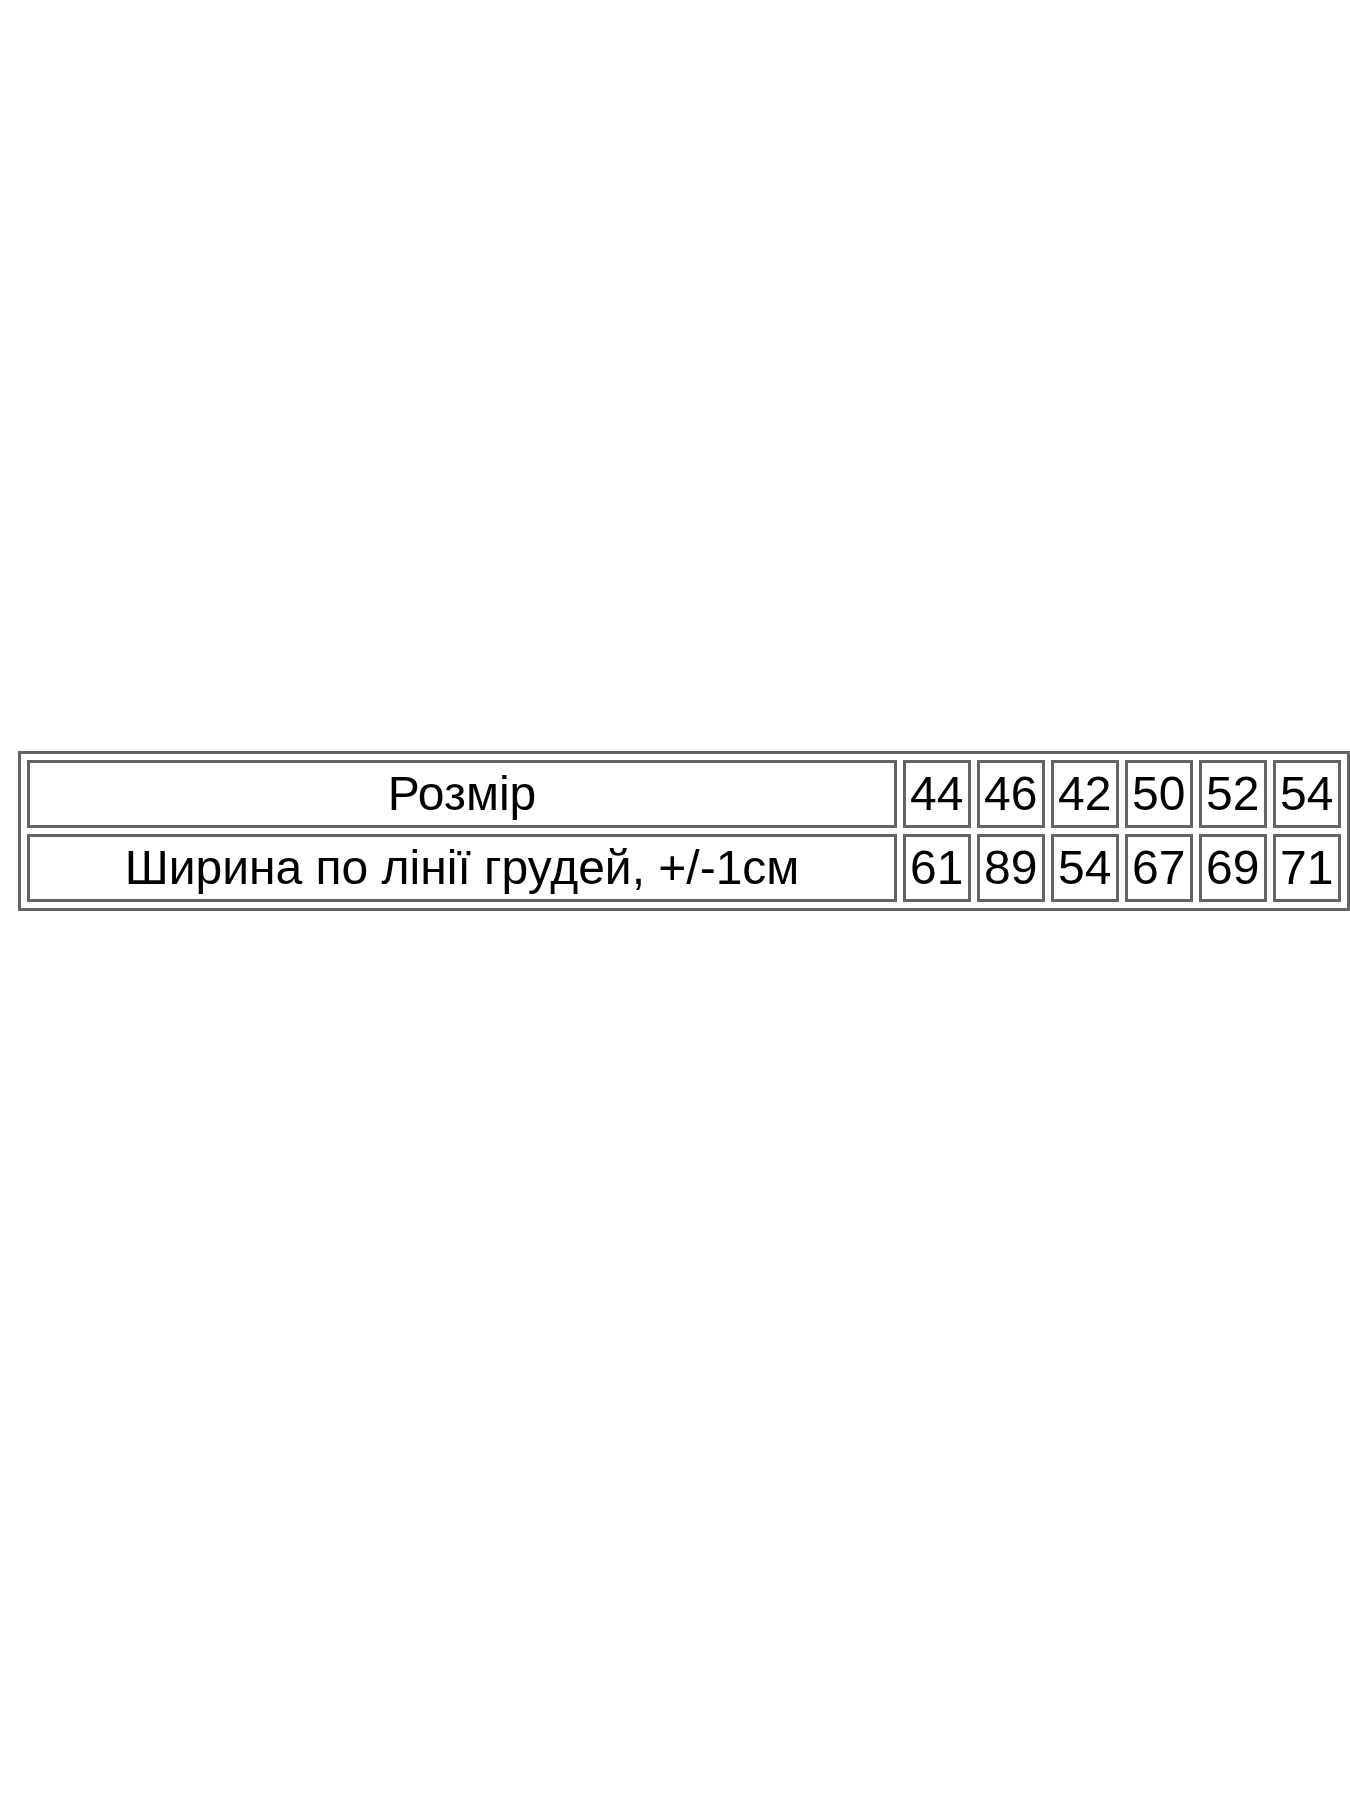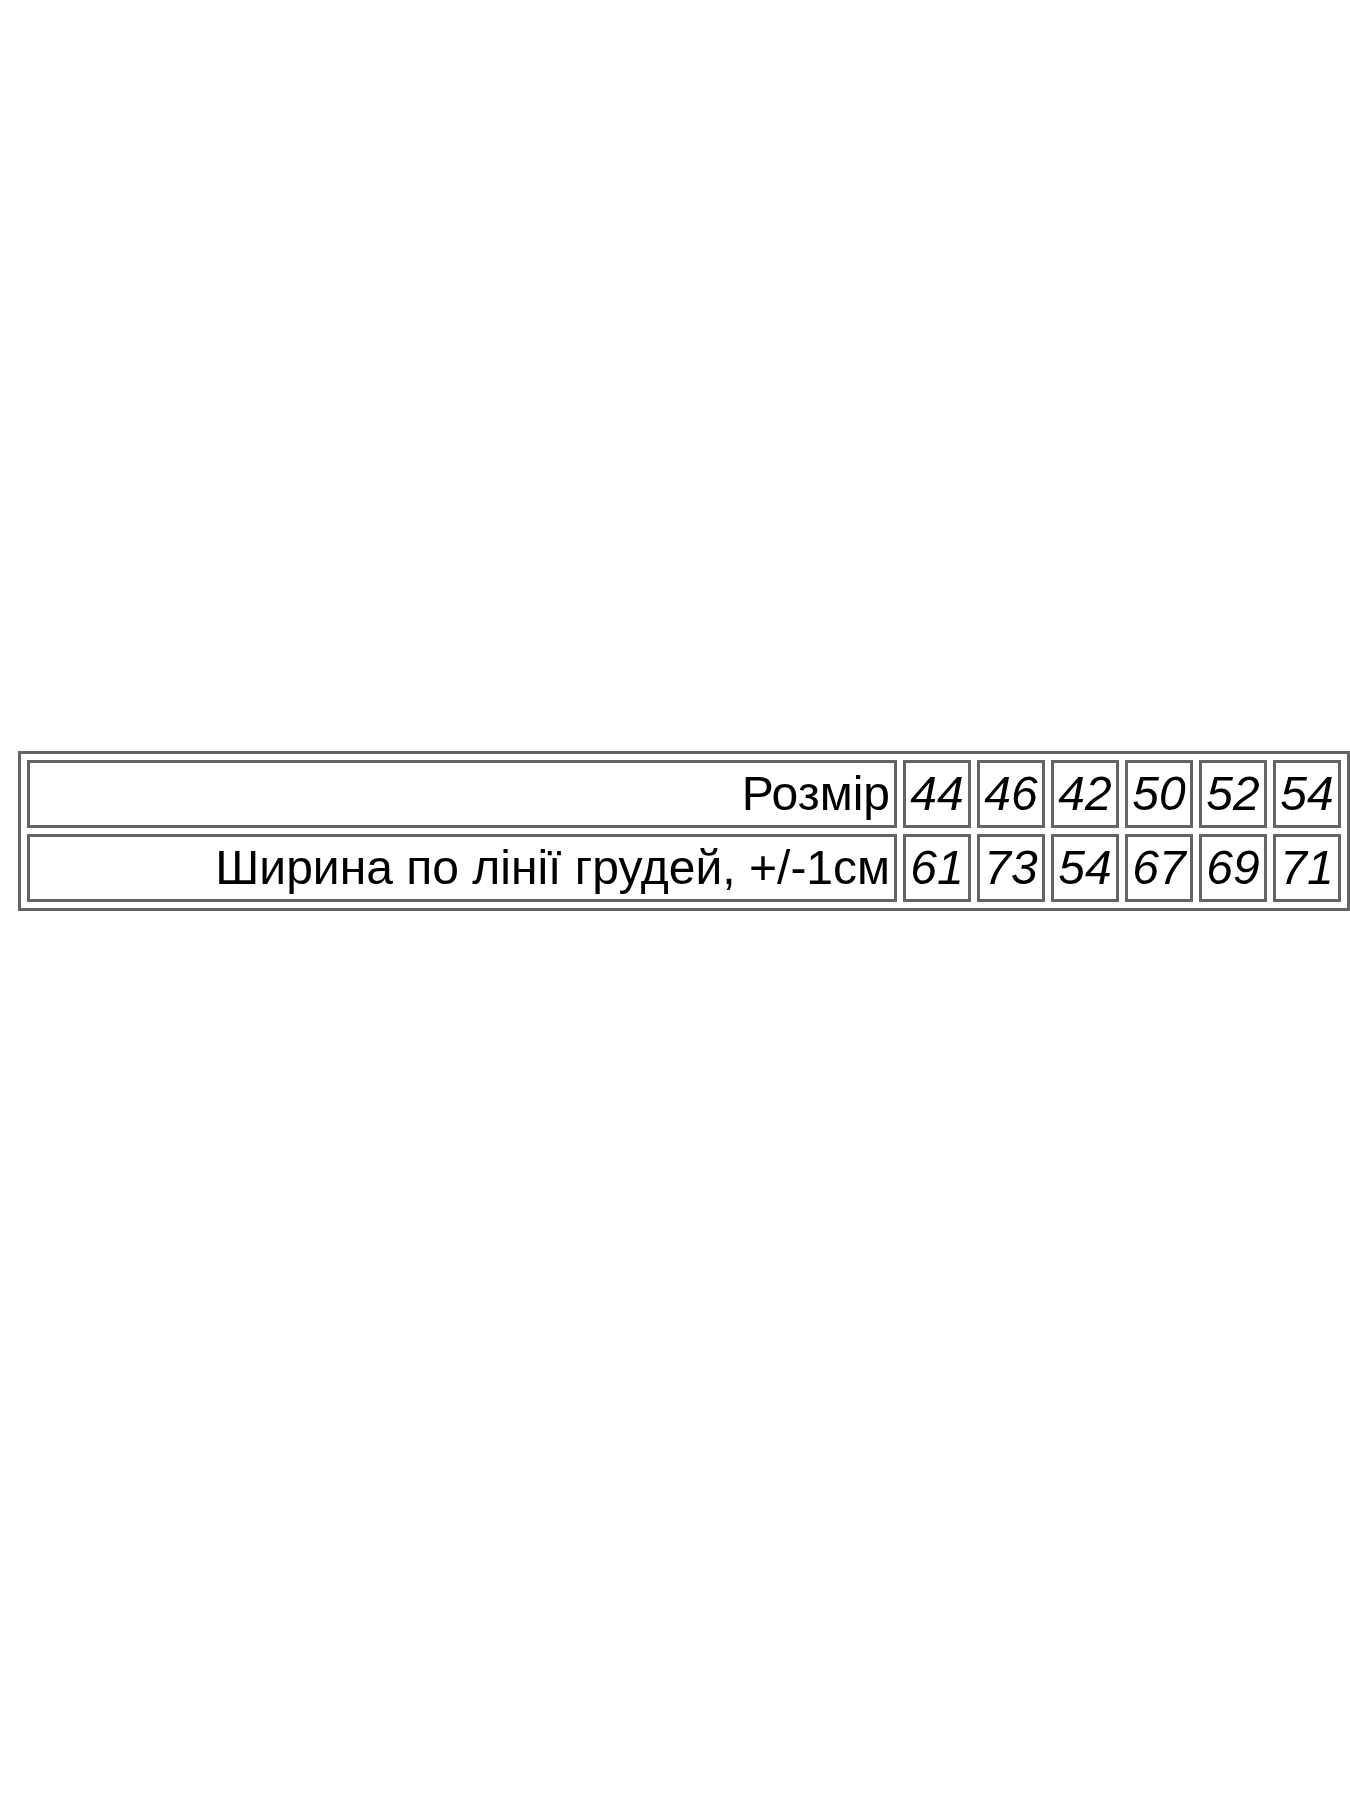--- a/index.html
+++ b/index.html
@@ -31,45 +31,43 @@
     line-height: 62px;
     color: #000000;
     background: #ffffff;
     padding: 0 4px;
     white-space: nowrap;
     overflow: hidden;
     vertical-align: middle;
   }
   .size-table td.label-cell {
     width: 860px;
-    text-align: right;
+    text-align: center;
   }
   .size-table td.value-cell {
     width: 54px;
-    text-align: center;
-    font-style: italic;
   }
 </style>
 </head>
 <body>
 
 <table class="size-table">
   <tbody>
     <tr>
       <td class="label-cell">Розмір</td>
       <td class="value-cell">44</td>
       <td class="value-cell">46</td>
       <td class="value-cell">42</td>
       <td class="value-cell">50</td>
       <td class="value-cell">52</td>
       <td class="value-cell">54</td>
     </tr>
     <tr>
       <td class="label-cell">Ширина по лінії грудей, +/-1см</td>
       <td class="value-cell">61</td>
-      <td class="value-cell">73</td>
+      <td class="value-cell">89</td>
       <td class="value-cell">54</td>
       <td class="value-cell">67</td>
       <td class="value-cell">69</td>
       <td class="value-cell">71</td>
     </tr>
   </tbody>
 </table>
 
 </body></html>

